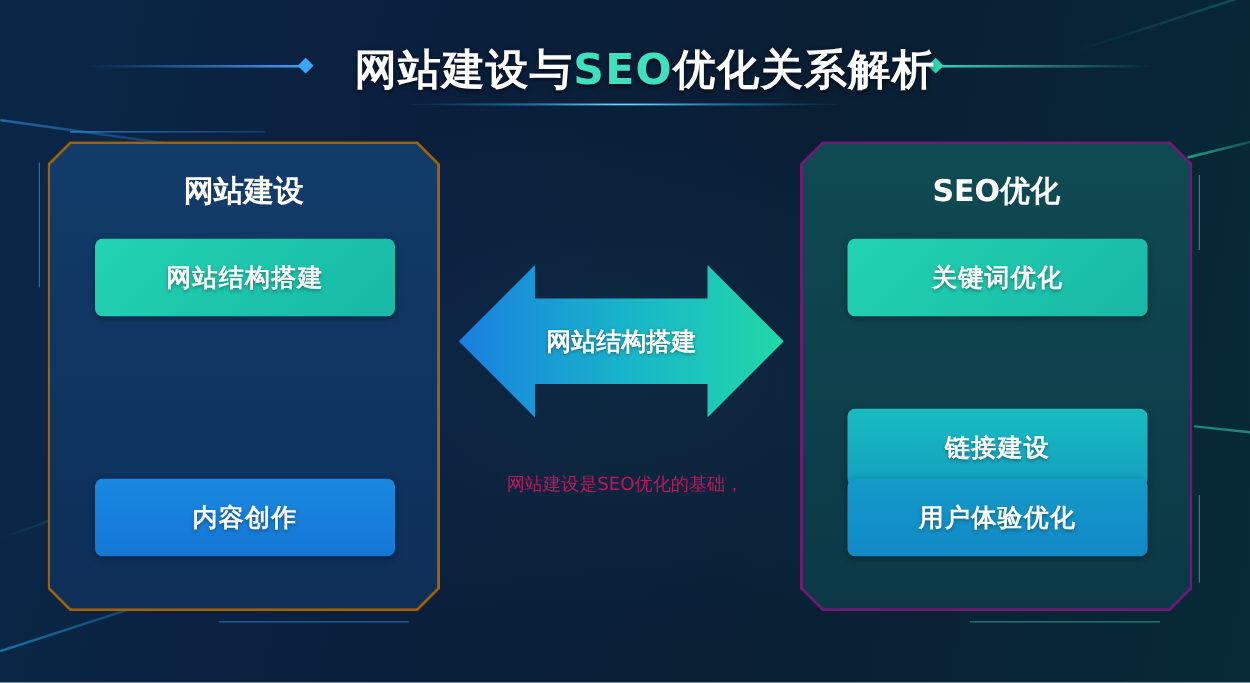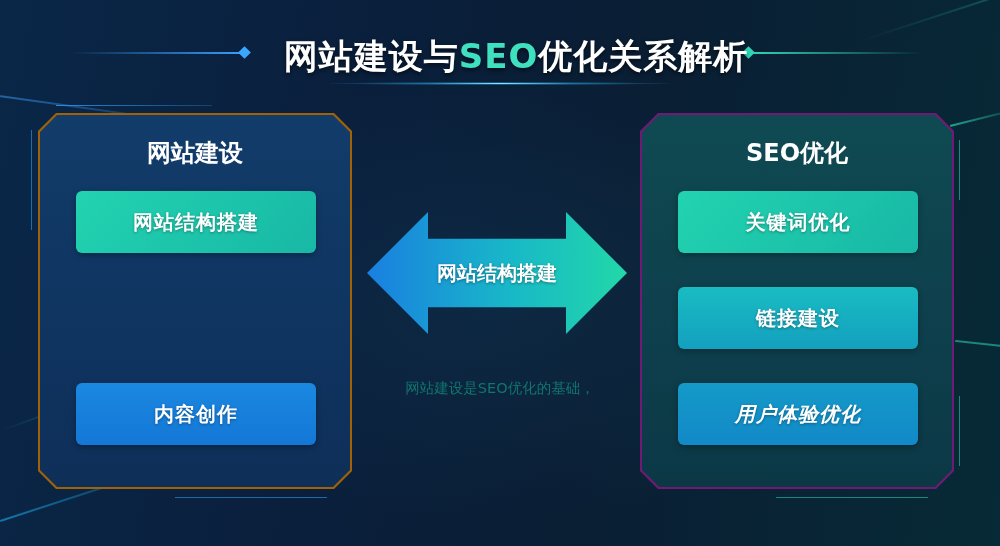--- a/index.html
+++ b/index.html
@@ -50,36 +50,36 @@
     position: absolute; left: 36px; width: 240px; height: 62px; border-radius: 6px;
     display: flex; align-items: center; justify-content: center;
     font-size: 20px; font-weight: bold; color: #fff; letter-spacing: 1px;
     text-shadow: 0 1px 3px rgba(0,0,0,0.35);
     box-shadow: 0 2px 6px rgba(0,0,0,0.3);
     cursor: pointer;
   }
   .pbtn.b1 { top: 76px; background: linear-gradient(135deg, #22d3b0 0%, #18b8a6 100%); }
   .pbtn.b2 { top: 172px; background: linear-gradient(180deg, #16b5c8 0%, #1494c8 100%); }
   .pbtn.b3 { top: 268px; background: linear-gradient(180deg, #1a88e0 0%, #1477d6 100%); }
-  .panel.right .pbtn.b2 { background: linear-gradient(180deg, #19bcc2 0%, #13a0bf 100%); }
-  .panel.right .pbtn.b3 { background: linear-gradient(180deg, #149ac8 0%, #1289c8 100%); font-style: italic; }
+  .panel.right .pbtn.b2 { background: linear-gradient(180deg, #19bcc2 0%, #13a0bf 100%); margin-top: 40px; }
+  .panel.right .pbtn.b3 { background: linear-gradient(180deg, #149ac8 0%, #1289c8 100%); }
 
   .arrow {
     position: absolute; left: 367px; top: 212px; width: 260px; height: 122px;
     background: linear-gradient(90deg, #1a7fe0 0%, #18b8c8 55%, #22d8a8 100%);
     clip-path: polygon(0 50%, 61px 0, 61px 22%, 199px 22%, 199px 0, 100% 50%, 199px 100%, 199px 78%, 61px 78%, 61px 100%);
   }
   .arrow-label {
     position: absolute; left: 367px; top: 212px; width: 260px; height: 122px;
     display: flex; align-items: center; justify-content: center;
     font-size: 20px; font-weight: bold; color: #fff; text-shadow: 0 1px 3px rgba(0,0,0,0.4);
   }
   .caption {
     position: absolute; left: 370px; top: 376px; width: 260px; text-align: center;
-    font-size: 14.5px; line-height: 24px; color: #0f766e;
+    font-size: 14.5px; line-height: 24px; color: #be185d;
   }
 </style>
 </head>
 <body>
 
 <div class="bg-line" style="left:0;top:95px;width:230px;background:linear-gradient(90deg,rgba(60,160,255,0.5),transparent);transform:rotate(8deg);"></div>
 <div class="bg-line" style="left:0;top:430px;width:160px;background:linear-gradient(90deg,transparent,rgba(40,190,230,0.6));transform:rotate(-20deg);"></div>
 <div class="bg-line" style="left:0;top:520px;width:200px;background:linear-gradient(90deg,rgba(30,170,230,0.6),transparent);transform:rotate(-18deg);"></div>
 <div class="bg-line" style="left:950px;top:125px;width:80px;background:linear-gradient(90deg,rgba(47,214,180,0.7),transparent);transform:rotate(-14deg);"></div>
 <div class="bg-line" style="left:955px;top:340px;width:60px;background:rgba(47,214,180,0.55);transform:rotate(6deg);"></div>

